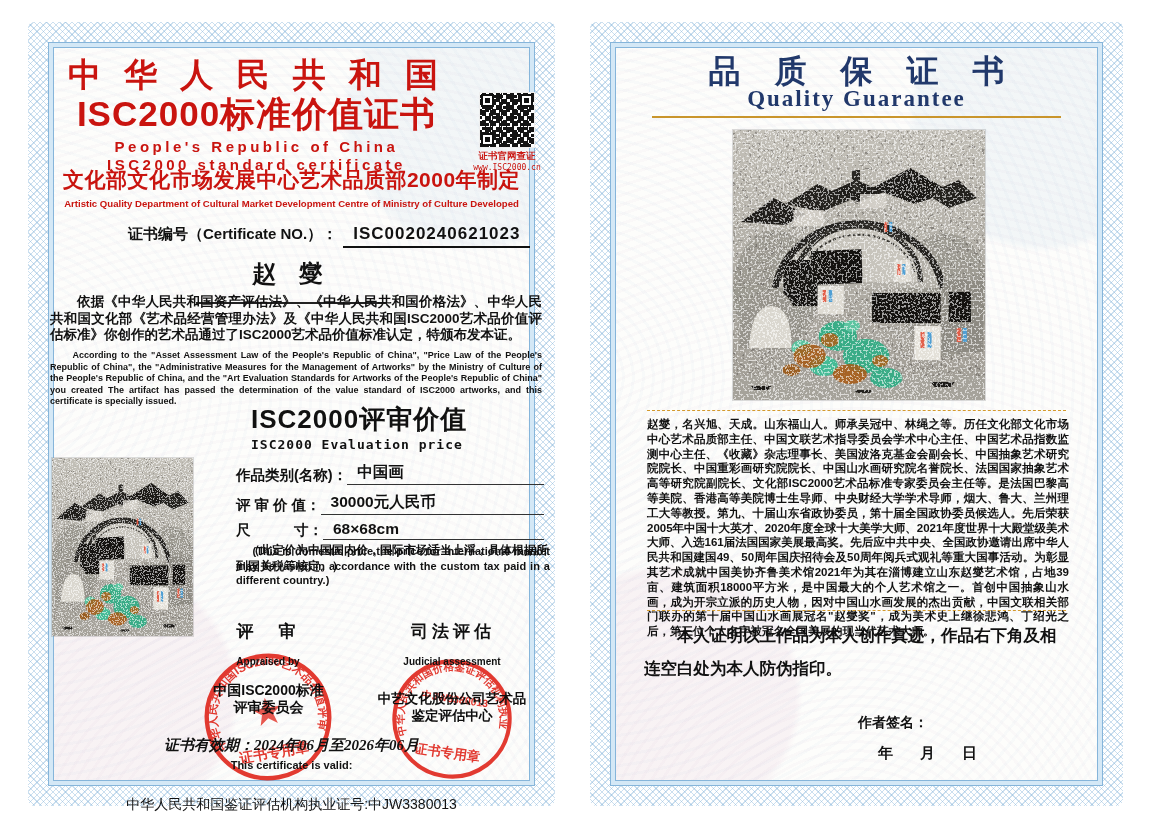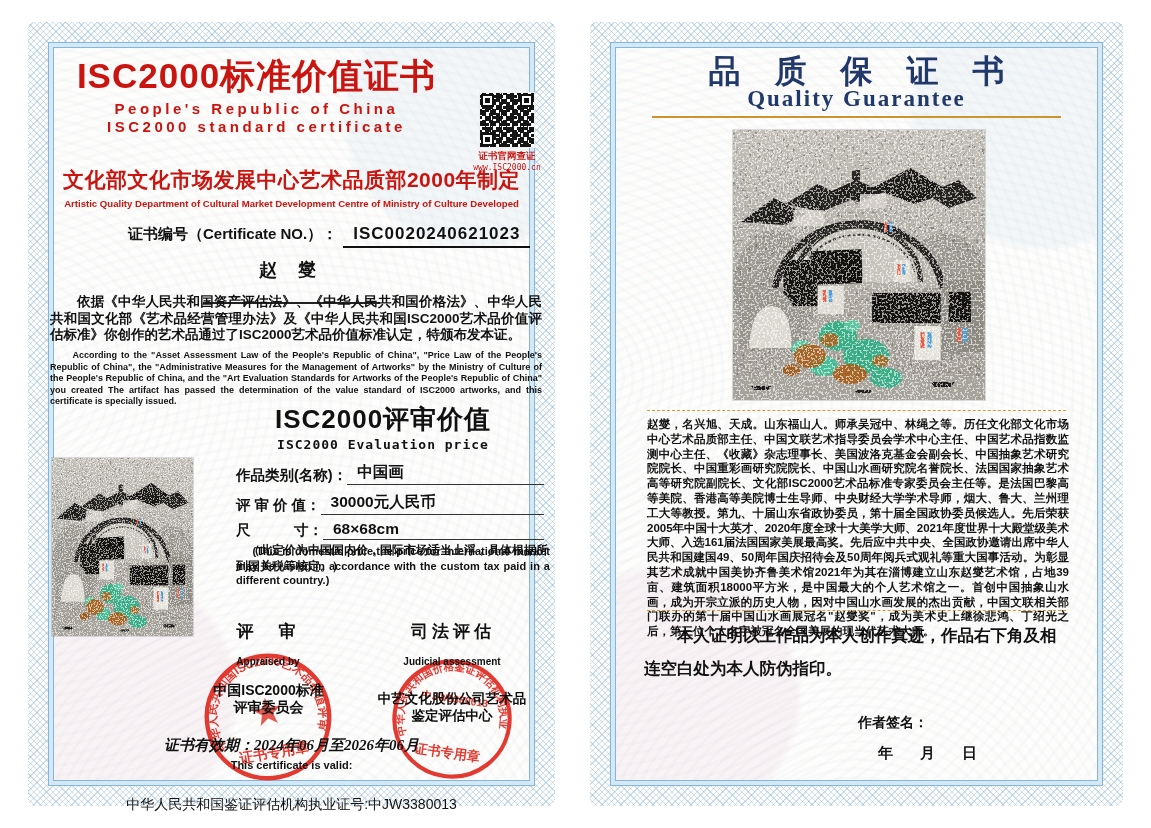--- a/index.html
+++ b/index.html
@@ -32,27 +32,27 @@
   .t-cn2 { font-size:35px; font-weight:bold; letter-spacing:1px; line-height:40px; }
   .t-en  { font-size:15px; font-weight:bold; letter-spacing:3.5px; line-height:18px; }
   .issuer-cn { left:20px; right:20px; top:144px; text-align:center;
                font-size:21px; font-weight:bold; letter-spacing:0.5px; }
   .issuer-en { left:14px; right:14px; top:176px; text-align:center;
                font-size:9.6px; font-weight:bold; }
   .certno-row { left:100px; top:202px; font-size:15px; font-weight:bold; color:#111; }
   .certno-val { display:inline-block; font-size:17px; letter-spacing:1px;
                 border-bottom:2px solid #111; padding:0 10px 2px; margin-left:6px; }
   .artist-name { left:0; right:0; top:236px; text-align:center; }
-  .artist-name span { display:inline-block; font-size:18px; font-weight:bold; letter-spacing:8px;
-                color:#111; border-bottom:2px solid #222; padding:0 56px 20px; }
+  .artist-name span { display:inline-block; font-size:24px; font-weight:bold; letter-spacing:8px;
+                color:#111; border-bottom:2px solid #222; padding:0 56px 12px; }
   .body-cn { left:22px; width:492px; top:272px; font-size:13.5px; font-weight:600;
              line-height:16.5px; color:#111; text-align:justify; text-indent:2em; }
   .body-en { left:22px; width:492px; top:328px; font-size:9px; font-weight:600;
              line-height:11.6px; color:#111; text-align:justify; text-indent:2.5em; }
-  .eval-head { left:205px; width:300px; top:380px; text-align:center; color:#111; }
+  .eval-head { left:223px; width:300px; top:380px; text-align:left; color:#111; }
   .eval-cn { font-size:26px; font-weight:bold; letter-spacing:1px; }
   .eval-en { font-size:13px; font-weight:bold; letter-spacing:1px;
              font-family:"DejaVu Sans Mono", monospace; }
   .field-row { left:208px; width:308px; display:flex; align-items:flex-end;
                font-weight:bold; color:#111; }
   .field-label { font-size:14.5px; white-space:pre; }
   .field-value { flex:1; font-size:15.5px; border-bottom:1.5px solid #333;
                  padding:0 4px 1px 10px; }
   .note-cn { left:208px; width:314px; top:520px; font-size:12px; font-weight:bold;
              line-height:16px; color:#111; text-indent:1em; }
@@ -189,20 +189,21 @@
     </g>
   </defs>
 </svg>
 
 <div class="stage">
 
   <div class="cert cert-left">
     <div class="frame"></div>
 
     <div class="abs title-block">
+      <div class="t-cn1 red">中 华 人 民 共 和 国</div>
       <div class="t-cn2 red">ISC2000标准价值证书</div>
       <div class="t-en red" style="margin-top:4px">People's Republic of China</div>
       <div class="t-en red">ISC2000 standard certificate</div>
     </div>
 
     <div class="abs qr-box">
       <div class="qr">
         <div class="finder f1"></div>
         <div class="finder f2"></div>
         <div class="finder f3"></div>

